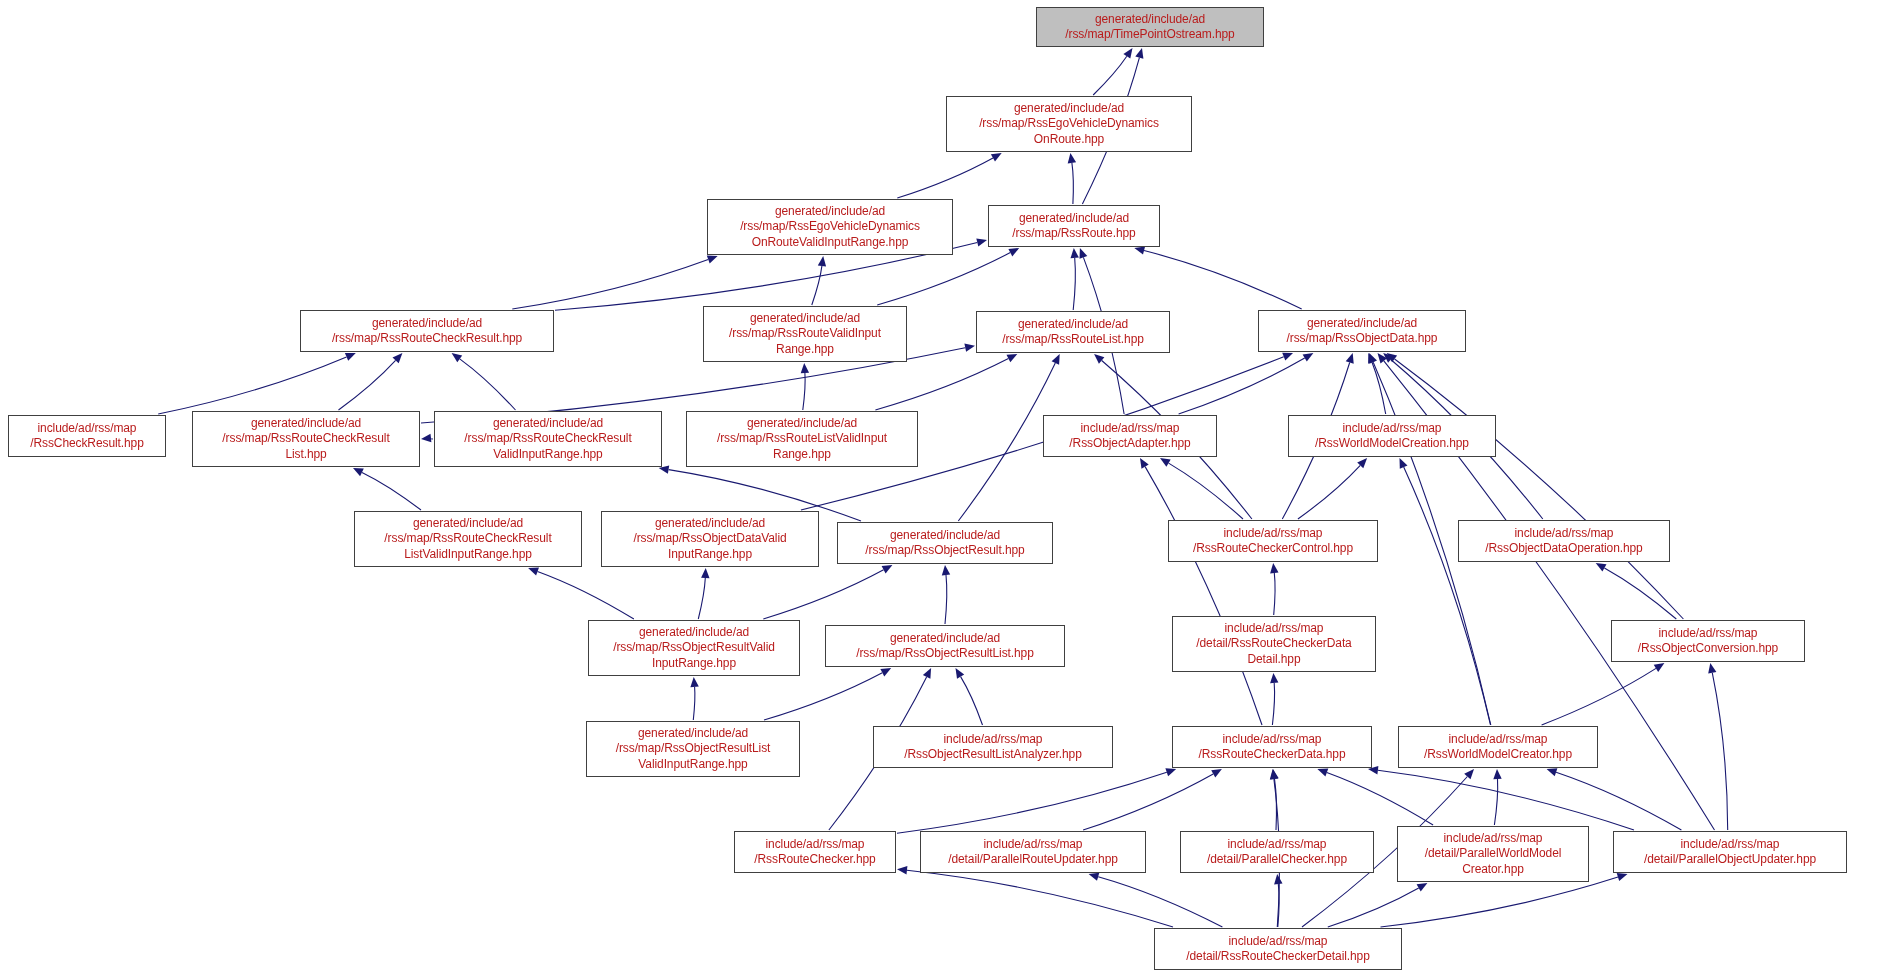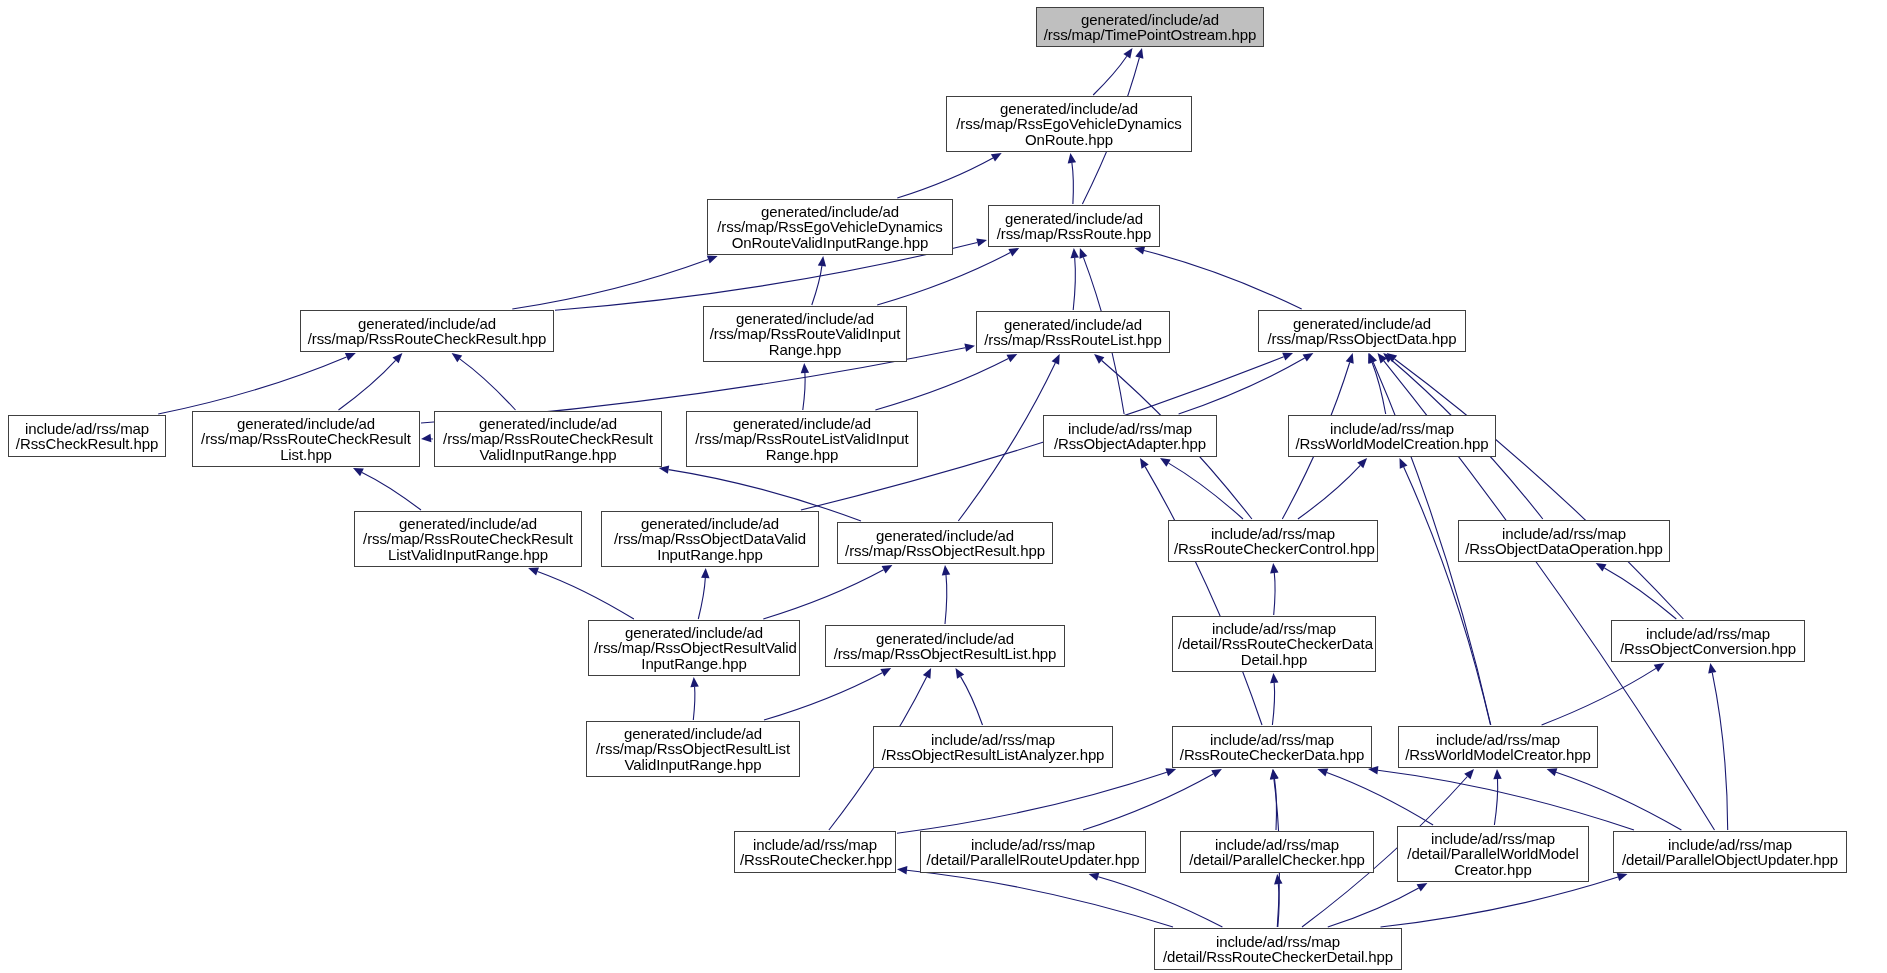--- a/index.html
+++ b/index.html
@@ -27,23 +27,23 @@
   }
   .node-box {
     position: absolute;
     box-sizing: border-box;
     border: 1px solid #404040;
     background: #ffffff;
     display: flex;
     align-items: center;
     justify-content: center;
     text-align: center;
-    font-size: 15px;
+    font-size: 12px;
     line-height: 15.5px;
-    color: #000000;
+    color: #b91c1c;
     letter-spacing: -0.1px;
     padding: 2px 5px;
     z-index: 5;
   }
   .node-box.root {
     background: #bfbfbf;
     border: 1px solid #404040;
   }
   .node-label {
     display: block;

